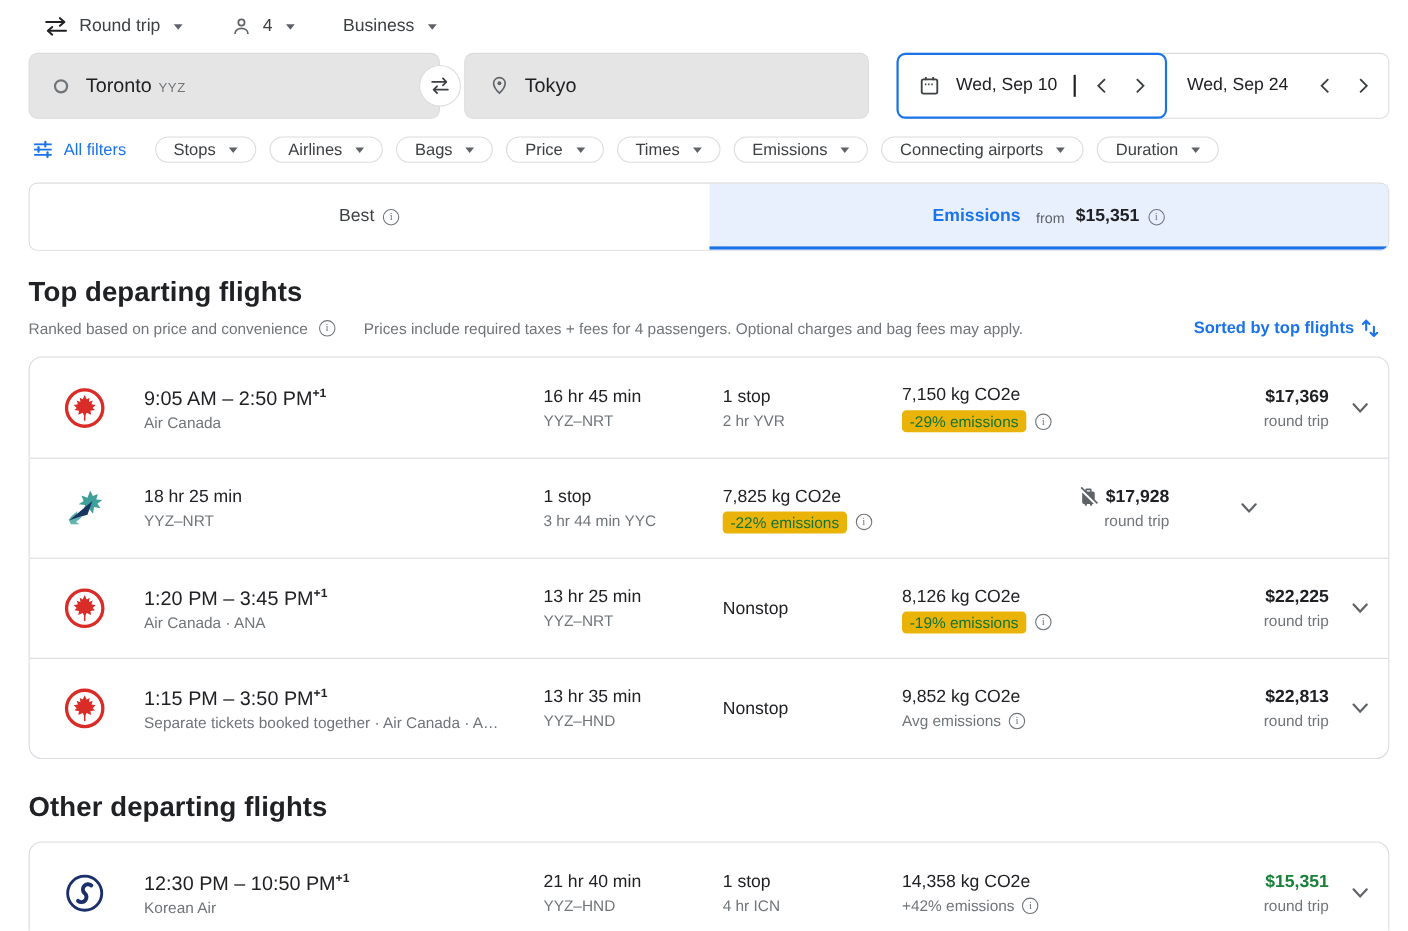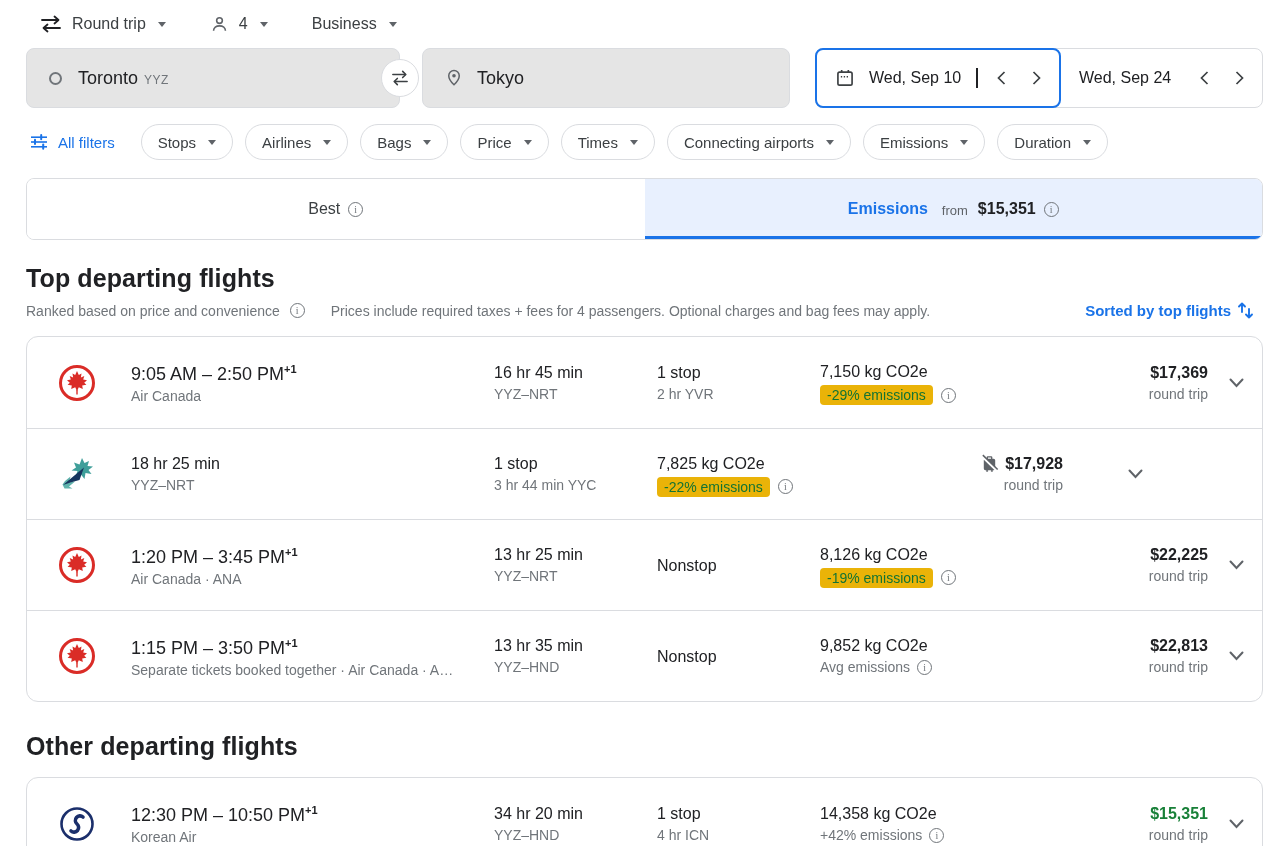--- a/index.html
+++ b/index.html
@@ -27,21 +27,21 @@
   .depart-half { flex:0 0 246px; border:2px solid #1a73e8; border-radius:8px; margin:-1px 0 -1px -1px; background:#fff; padding-left:18px; gap:14px; z-index:1; }
   .return-half { flex:1; padding-left:18px; gap:14px; }
   .date-text { font-size:16px; color:#202124; white-space:nowrap; }
   .text-cursor { display:inline-block; width:1.5px; height:20px; background:#202124; vertical-align:middle; margin-left:1px; }
   .steppers { display:flex; align-items:center; gap:22px; margin-left:auto; padding-right:16px; }
   .stepper { background:none; border:none; cursor:pointer; display:flex; align-items:center; padding:2px; }
 
   
   .filters-row { display:flex; align-items:center; margin:16px 17px 0 30px; gap:12px; }
   .all-filters { display:flex; align-items:center; gap:10px; color:#1a73e8; font-size:15px; margin-right:14px; cursor:pointer; }
-  .chip { display:flex; align-items:center; gap:10px; height:36px; padding:0 16px; border:1px solid #dadce0; border-radius:18px;
+  .chip { display:flex; align-items:center; gap:10px; height:24px; padding:0 16px; border:1px solid #dadce0; border-radius:18px;
     font-size:15px; color:#3c4043; background:#fff; cursor:pointer; white-space:nowrap; }
 
   
   .tabs-card { display:flex; margin:18px 17px 0 26px; height:62px; border:1px solid #dadce0; border-radius:8px; overflow:hidden; }
   .tab { flex:1; display:flex; align-items:center; justify-content:center; gap:8px; cursor:pointer; position:relative; }
   .tab-best { background:#fff; }
   .tab-best .tab-label { font-size:16px; color:#3c4043; }
   .tab-cheapest { background:#e8f0fe; }
   .tab-cheapest .tab-label { font-size:16px; color:#1a73e8; font-weight:600; }
   .tab-from { font-size:13px; color:#5f6368; margin:2px 2px 0 6px; }
@@ -208,25 +208,25 @@
     </button>
   <button class="chip">
       <span>Price</span>
       <span class="caret"></span>
     </button>
   <button class="chip">
       <span>Times</span>
       <span class="caret"></span>
     </button>
   <button class="chip">
+      <span>Emissions</span>
+      <span class="caret"></span>
+    </button>
+  <button class="chip">
       <span>Connecting airports</span>
-      <span class="caret"></span>
-    </button>
-  <button class="chip">
-      <span>Emissions</span>
       <span class="caret"></span>
     </button>
   <button class="chip">
       <span>Duration</span>
       <span class="caret"></span>
     </button>
 </div>
 
 <div class="tabs-card">
   <div class="tab tab-best">
@@ -439,21 +439,21 @@
       <svg width="40" height="40" viewBox="0 0 40 40" fill="none">
         <circle cx="20" cy="20" r="15.5" stroke="#1b2f6b" stroke-width="2.6"></circle>
         <path d="M26 13 A4.6 4.6 0 0 0 20 20 A4.6 4.6 0 0 1 14 27" stroke="#1b2f6b" stroke-width="3.6" stroke-linecap="round"></path>
       </svg>
     </div>
     <div class="cell times-cell">
       <div class="main"><span>12:30 PM – 10:50 PM</span><span class="sup">+1</span></div>
       <div class="sub">Korean Air</div>
     </div>
     <div class="cell">
-      <div class="main">34 hr 20 min</div>
+      <div class="main">21 hr 40 min</div>
       <div class="sub">YYZ–HND</div>
     </div>
     <div class="cell">
       <div class="main">1 stop</div>
       <div class="sub">4 hr ICN</div>
     </div>
     <div class="cell">
       <div class="main">14,358 kg CO2e</div>
       <div class="emis-plain">
         <span>+42% emissions</span>

